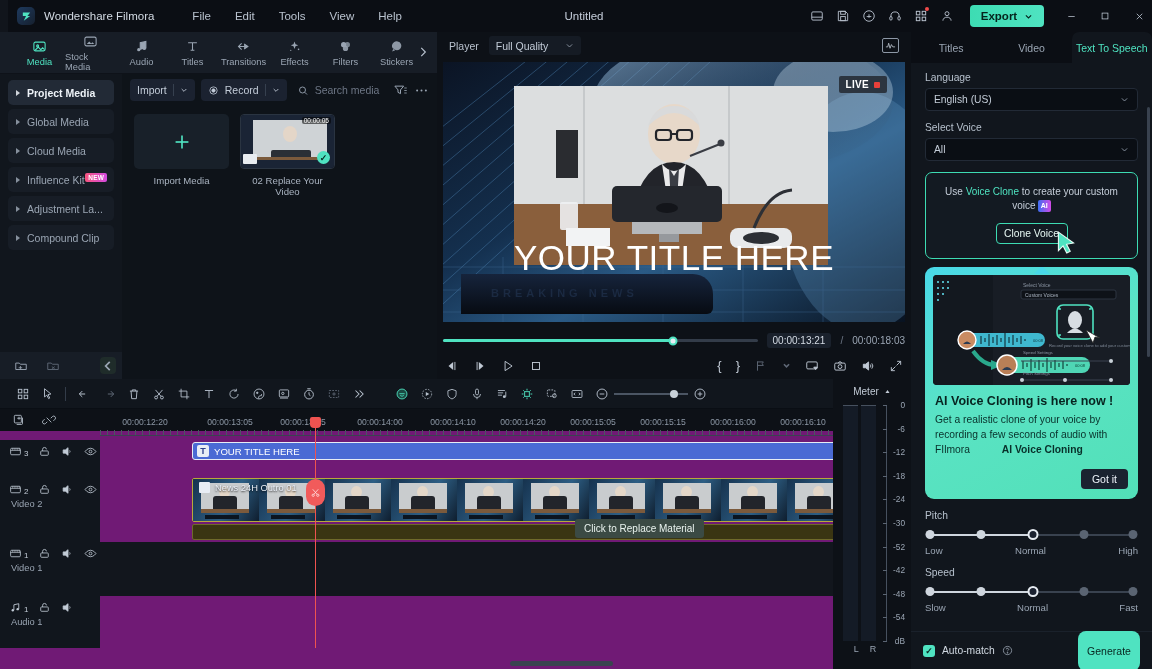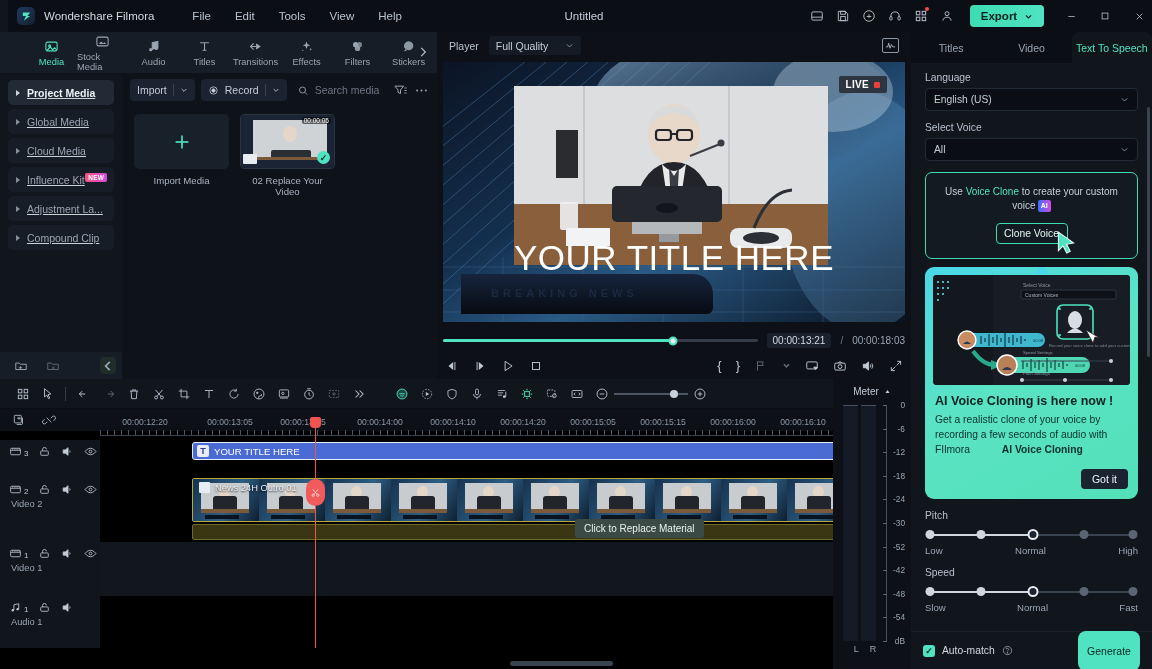--- a/index.html
+++ b/index.html
@@ -42,37 +42,37 @@
     background: linear-gradient(90deg,#3ddcb3,#4fe3c1);
     color: #05241d; font-size: 11.5px; font-weight: bold;
     display: flex; align-items: center; justify-content: center; gap: 7px;
     padding: 0 9px; cursor: pointer;
   }
   .win-btn { width: 34px; height: 32px; display: flex; align-items: center; justify-content: center; color: #c3ccd8; }
 
   
   .navbar {
     position: absolute; left: 0; top: 32px; width: 437px; height: 42px;
-    background: #171d26; display: flex; align-items: center; padding-left: 26px;
+    background: #171d26; display: flex; align-items: center; padding-left: 14px;
     border-bottom: 1px solid #0e1219;
   }
   .navitem {
     width: 51px; display: flex; flex-direction: column; align-items: center; gap: 3px;
     color: #9aa5b3; font-size: 9.3px; cursor: pointer;
   }
   .navitem.active { color: #4fe3c1; }
   .navitem svg { width: 15px; height: 15px; }
   .nav-arrow {
     position: absolute; right: 7px; top: 13px; color: #b8c2cf; width: 14px; height: 14px;
   }
 
   
   .sidebar {
     position: absolute; left: 0; top: 74px; width: 122px; height: 305px;
-    background: #11161d; padding: 6px 8px 0 8px; text-decoration: underline;
+    background: #11161d; padding: 6px 8px 0 8px;
   }
   .side-item {
     height: 25px; border-radius: 5px; display: flex; align-items: center;
     padding-left: 8px; gap: 7px; color: #9aa5b3; font-size: 10.5px; margin-bottom: 4px;
     background: #171d26; cursor: pointer; position: relative;
   }
   .side-item.active { background: #222a36; color: #eef3f8; font-weight: bold; }
   .caret { width: 0; height: 0; border-left: 4px solid currentColor; border-top: 3px solid transparent; border-bottom: 3px solid transparent; opacity: .85; }
   .badge-new {
     position: absolute; right: 7px; top: 6px; background: linear-gradient(90deg,#f7557f,#d44be0);
@@ -273,21 +273,21 @@
     display: flex; align-items: center; justify-content: center; font-size: 9px; font-weight: bold;
   }
   .automatch { font-size: 10.3px; color: #d2dae3; }
   .gen-btn {
     margin-left: auto; width: 62px; height: 40px; border-radius: 8px; background: #4fe3c1;
     color: #07241e; font-size: 10.5px; display: flex; align-items: center; justify-content: center; cursor: pointer;
   }
   .rscroll { position: absolute; right: 2px; top: 44px; width: 3px; height: 250px; background: #39424f; border-radius: 2px; }
 
   
-  .tl { position: absolute; left: 0; top: 379px; width: 911px; height: 290px; background: #000000; }
+  .tl { position: absolute; left: 0; top: 379px; width: 911px; height: 290px; background: #701a75; }
   .tl-toolbar {
     height: 30px; display: flex; align-items: center; background: #11161d;
     padding: 0 10px; gap: 0; border-bottom: 1px solid #0a0e14;
   }
   .tlb { width: 25px; height: 22px; display: flex; align-items: center; justify-content: center; color: #b6c0cc; }
   .tlb svg { width: 14px; height: 14px; }
   .tlb.dim { color: #5f6876; }
   .tlb.accent { color: #4fe3c1; }
   .vdivider { width: 1px; height: 14px; background: #333c49; margin: 0 5px; }
   .zoom-wrap { display: flex; align-items: center; gap: 5px; margin-left: 6px; }

